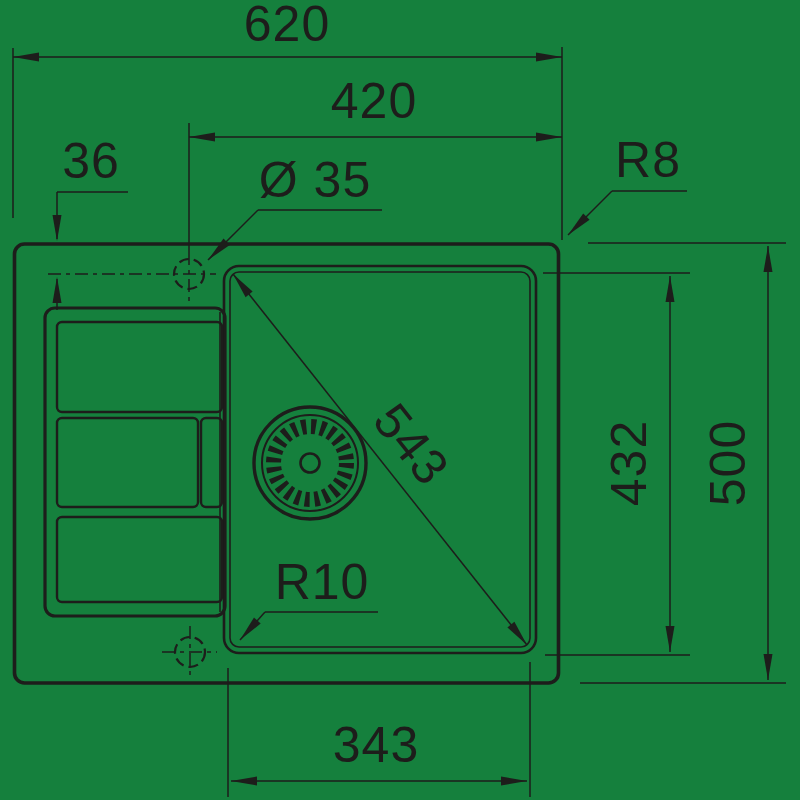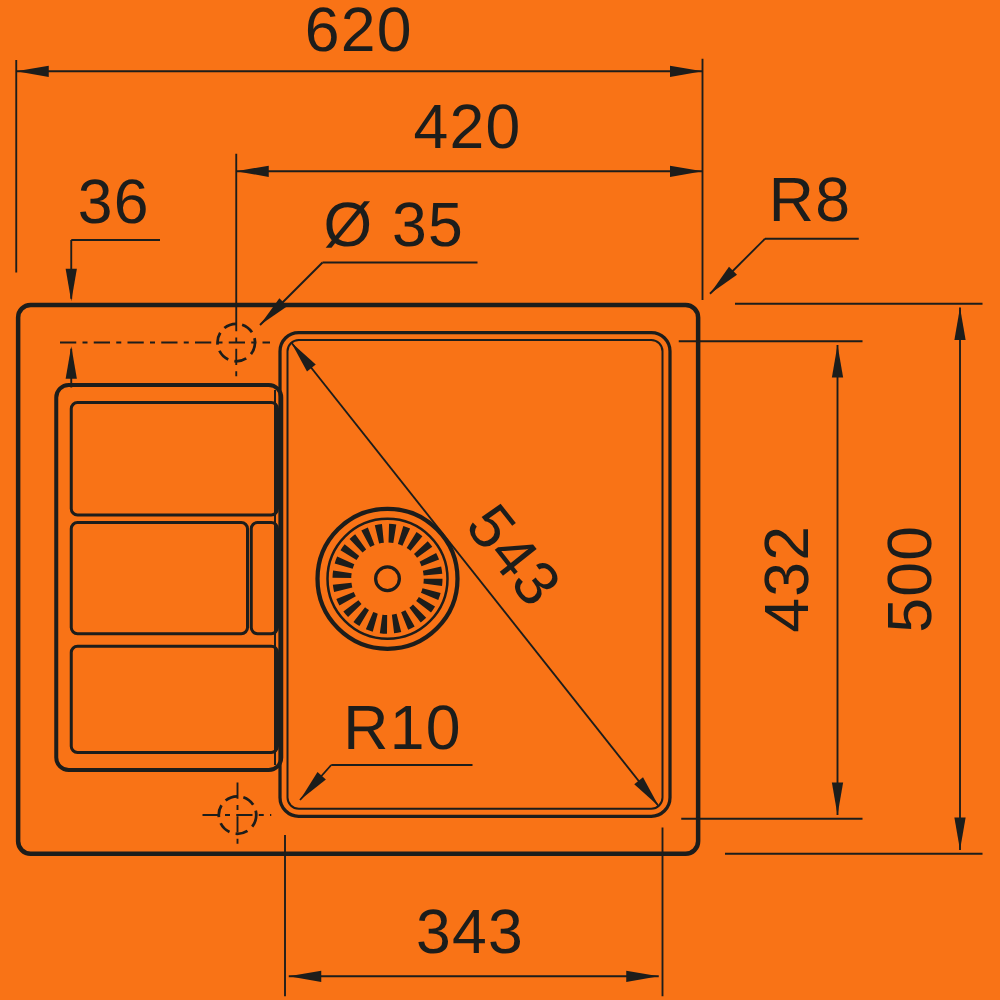--- a/index.html
+++ b/index.html
@@ -7,21 +7,21 @@
     padding:0;
     background:#ffffff;
     width:800px;
     height:800px;
     font-family:"Liberation Sans", sans-serif;
   }
   .stage{
     position:relative;
     width:800px;
     height:800px;
-    background:#f97316;
+    background:#15803d;
   }
   svg{display:block}
   .ln{stroke:#1d1d1b;fill:none;stroke-linecap:butt;stroke-linejoin:round}
   .w-outline{stroke-width:3.6}
   .w-bowl{stroke-width:2.6}
   .w-bowlin{stroke-width:1.6}
   .w-tray{stroke-width:3.2}
   .w-rib{stroke-width:2.4}
   .w-dim{stroke-width:1.5}
   .w-circ{stroke-width:2.2}

